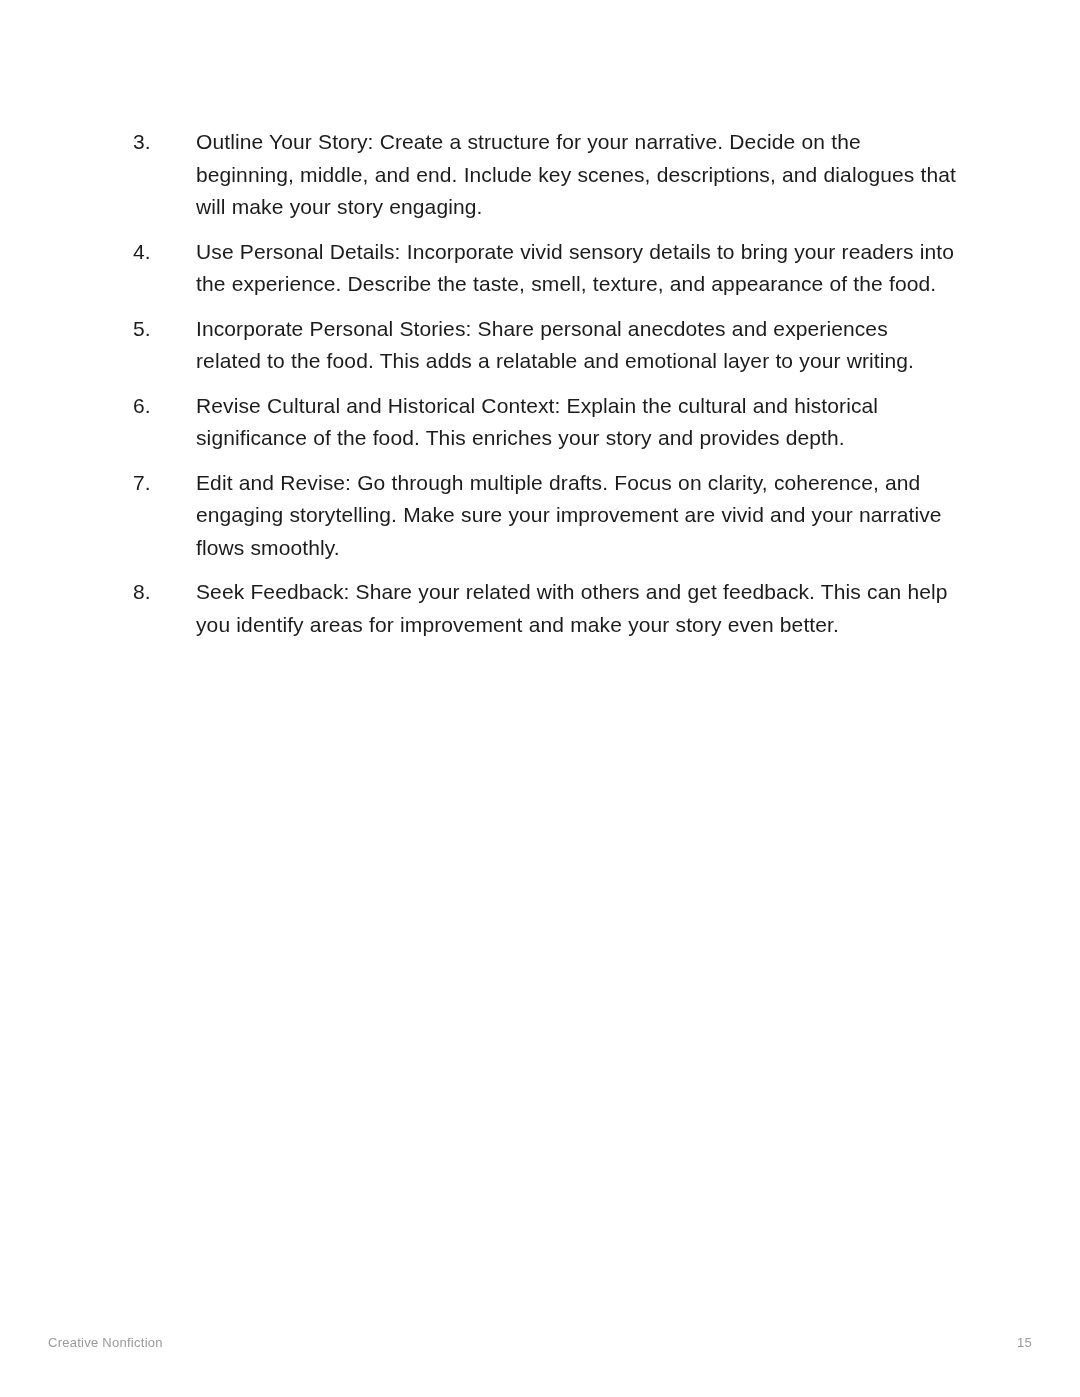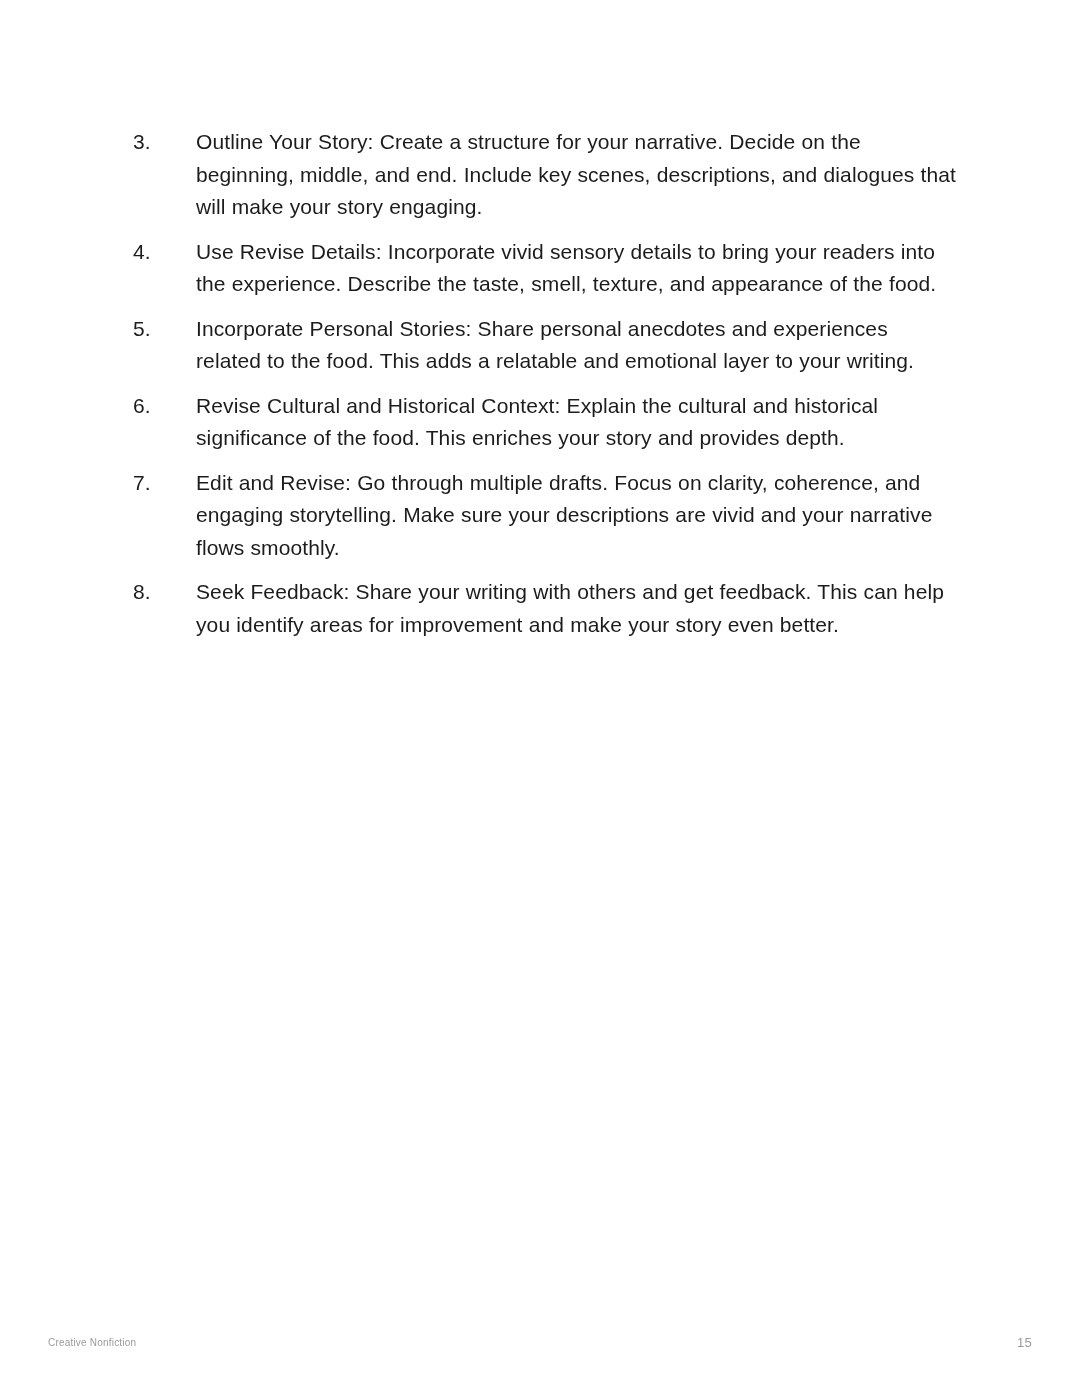--- a/index.html
+++ b/index.html
@@ -76,21 +76,21 @@
     left: 48px;
     right: 48px;
     bottom: 44px;
     height: 20px;
     display: flex;
     align-items: center;
     justify-content: space-between;
   }
 
   .footer-title {
-    font-size: 10px;
+    font-size: 13px;
     line-height: 20px;
     color: #9a9a9a;
     letter-spacing: 0.02em;
   }
 
   .footer-page-number {
     font-size: 13px;
     line-height: 20px;
     color: #9a9a9a;
     letter-spacing: 0.02em;
@@ -104,41 +104,41 @@
   <div class="content">
     <ol class="ordered-list">
 
       <li class="list-item">
         <span class="list-marker">3.</span>
         <span class="list-text">Outline Your Story: Create a structure for your narrative. Decide on the beginning, middle, and end. Include key scenes, descriptions, and dialogues that will make your story engaging.</span>
       </li>
 
       <li class="list-item">
         <span class="list-marker">4.</span>
-        <span class="list-text">Use Revise Details: Incorporate vivid sensory details to bring your readers into the experience. Describe the taste, smell, texture, and appearance of the food.</span>
+        <span class="list-text">Use Personal Details: Incorporate vivid sensory details to bring your readers into the experience. Describe the taste, smell, texture, and appearance of the food.</span>
       </li>
 
       <li class="list-item">
         <span class="list-marker">5.</span>
         <span class="list-text">Incorporate Personal Stories: Share personal anecdotes and experiences related to the food. This adds a relatable and emotional layer to your writing.</span>
       </li>
 
       <li class="list-item">
         <span class="list-marker">6.</span>
         <span class="list-text">Revise Cultural and Historical Context: Explain the cultural and historical significance of the food. This enriches your story and provides depth.</span>
       </li>
 
       <li class="list-item">
         <span class="list-marker">7.</span>
-        <span class="list-text">Edit and Revise: Go through multiple drafts. Focus on clarity, coherence, and engaging storytelling. Make sure your descriptions are vivid and your narrative flows smoothly.</span>
+        <span class="list-text">Edit and Revise: Go through multiple drafts. Focus on clarity, coherence, and engaging storytelling. Make sure your improvement are vivid and your narrative flows smoothly.</span>
       </li>
 
       <li class="list-item">
         <span class="list-marker">8.</span>
-        <span class="list-text">Seek Feedback: Share your writing with others and get feedback. This can help you identify areas for improvement and make your story even better.</span>
+        <span class="list-text">Seek Feedback: Share your related with others and get feedback. This can help you identify areas for improvement and make your story even better.</span>
       </li>
 
     </ol>
   </div>
 
   <div class="footer">
     <span class="footer-title">Creative Nonfiction</span>
     <span class="footer-page-number">15</span>
   </div>
 

